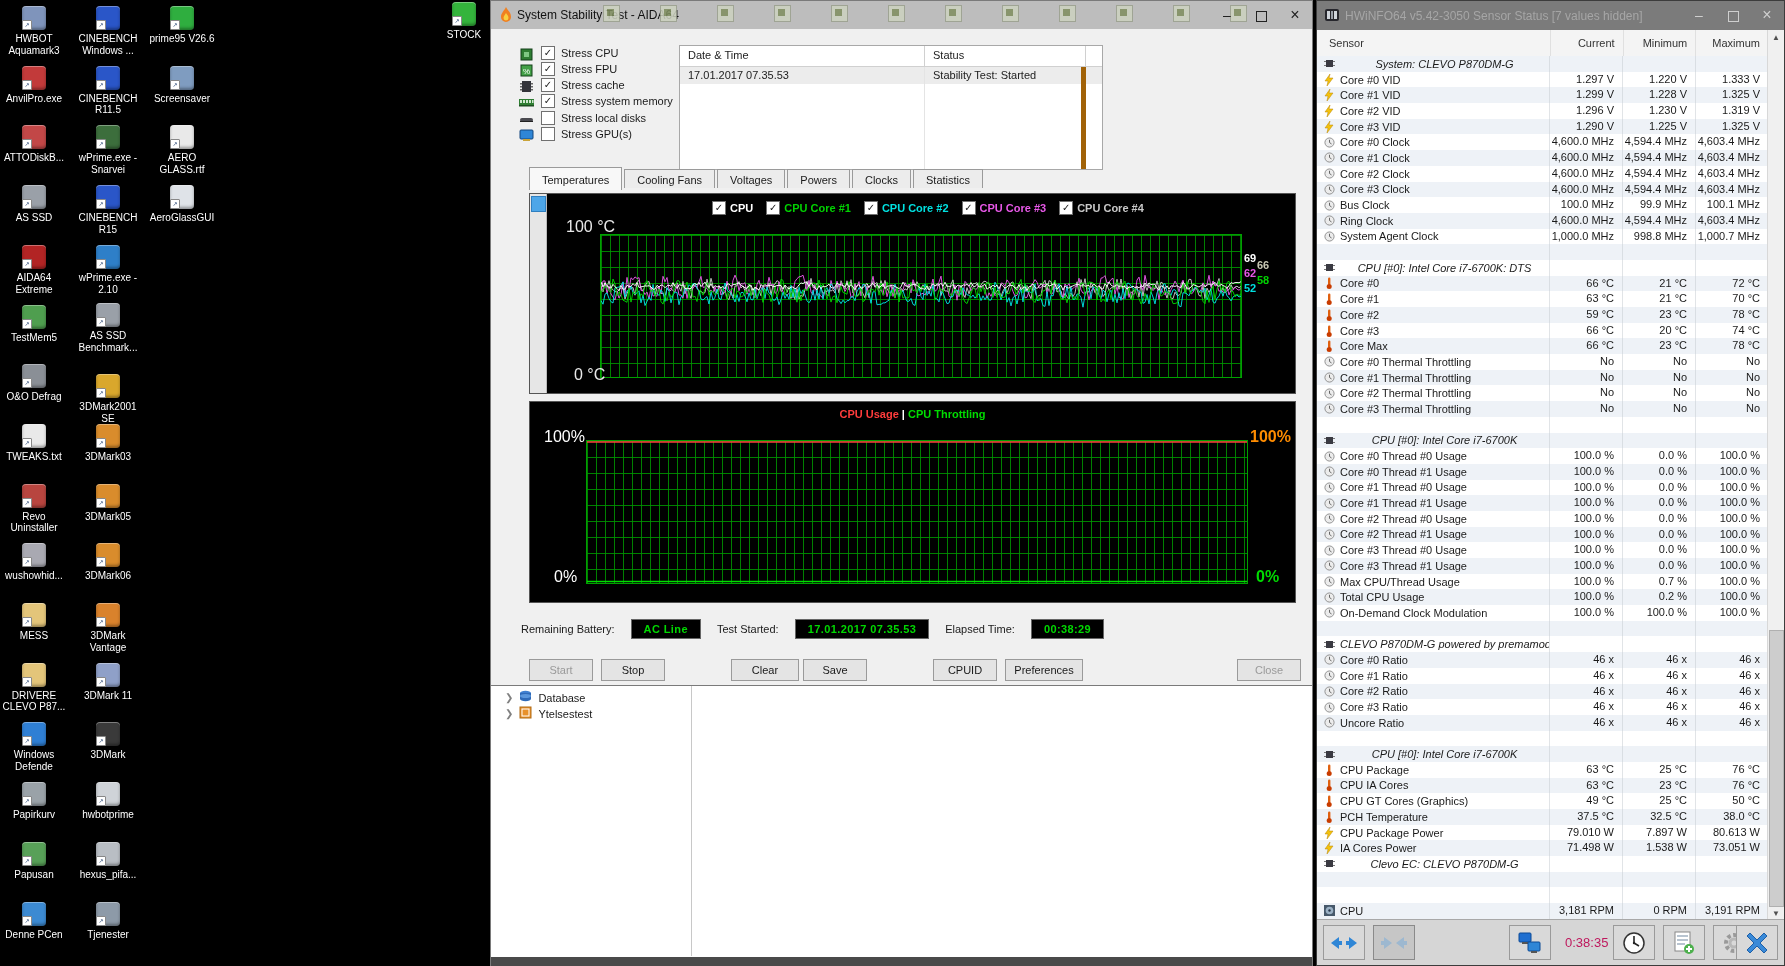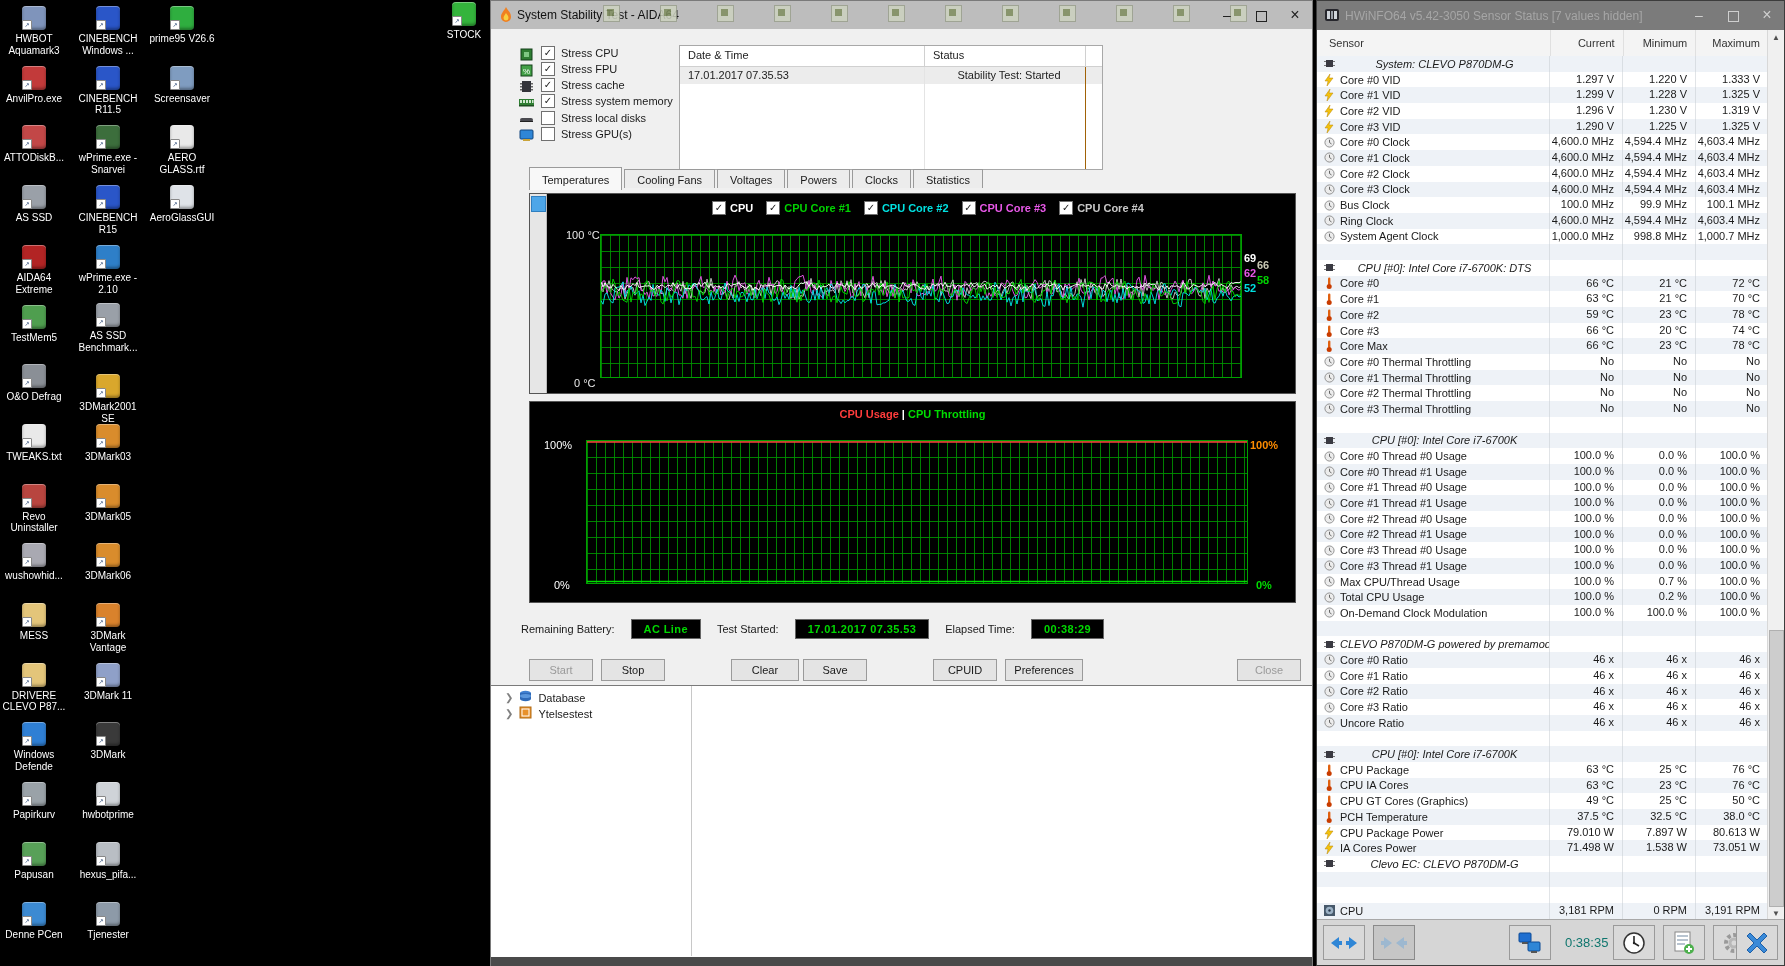--- a/index.html
+++ b/index.html
@@ -35,37 +35,37 @@
   #logtable{position:absolute;left:188px;top:16px;width:422px;background:#fff;border:1px solid #a8a8a8;}
   #logtable .lhead{display:flex;height:20px;border-bottom:1px solid #d0d0d0;background:#fff;}
   #logtable .lhead div{font-size:11px;color:#222;padding:3px 0 0 8px;box-sizing:border-box;}
   #logtable .lh1{width:245px;border-right:1px solid #d0d0d0;}
   #logtable .lh2{flex:1;border-right:1px solid #d0d0d0;}
   #logtable .lh3{width:16px;}
   .lrow{display:flex;height:17px;}
   .lrow.alt{background:#ececec;}
   .lrow div{font-size:11px;color:#222;padding:2px 0 0 8px;box-sizing:border-box;}
   .lc1{width:245px;border-right:1px solid #e4e4e4;}
-  .lc2{flex:1;border-right:1px solid #a16207;text-align:center;}
+  .lc2{flex:1;border-right:5px solid #a16207;}
   .lc3{width:16px;}
   
   #tabs{position:absolute;left:38px;top:140px;height:23px;display:flex;z-index:2;}
   .tab{font-size:11px;color:#1a1a1a;padding:4px 12px 0;border:1px solid #9a9a9a;border-bottom:none;
        background:#ececec;height:19px;box-sizing:border-box;margin-right:2px;cursor:pointer;}
   .tab.active{background:#f8f8f8;height:23px;margin-top:-2px;padding-top:6px;z-index:3;}
   
   .gpanel{position:absolute;left:38px;width:767px;background:#000;border:1px solid #555;box-sizing:border-box;}
   #temp-panel{top:164px;height:201px;}
   #usage-panel{top:372px;height:202px;}
   .vscroll{position:absolute;left:0;top:0;width:16px;height:100%;background:#e6e6e6;border-right:1px solid #bbb;}
   .vthumb{position:absolute;left:1px;top:2px;width:13px;height:14px;background:#4da6e8;border:1px solid #2f7fc0;}
   .legend{position:absolute;top:7px;left:182px;display:flex;gap:13px;}
   .legend .litem{display:flex;align-items:center;font-size:11px;font-weight:bold;}
   .legend .cb{margin-right:4px;}
-  .glabel{position:absolute;font-size:11px;color:#e8e8e8;margin-top:11px;}
+  .glabel{position:absolute;font-size:16px;color:#e8e8e8;}
   .plot{position:absolute;border:1px solid #00a000;
         background-image:repeating-linear-gradient(to right,rgba(0,150,0,.85) 0 1px,transparent 1px 9px),
                          repeating-linear-gradient(to bottom,rgba(0,150,0,.85) 0 1px,transparent 1px 16px);}
   .plot svg{position:absolute;inset:0;}
   .rightvals span{position:absolute;font-size:11px;font-weight:bold;}
   #usage-title{position:absolute;top:6px;width:100%;text-align:center;font-size:11px;font-weight:bold;}
   
   #status-row{position:absolute;left:30px;top:590px;display:flex;align-items:center;gap:16px;}
   #status-row .st-lbl{font-size:11px;color:#1a1a1a;}
   .lcd{background:#000;border:1px solid #666;color:#00d800;font-size:11px;font-weight:bold;
@@ -100,21 +100,21 @@
   .hw-row.header .hw-label{font-style:italic;text-align:center;}
   .hw-val{width:73px;text-align:right;font-size:11px;color:#1a1a1a;border-left:1px solid rgba(200,205,212,.55);
           box-sizing:border-box;padding-right:8px;height:15.7px;line-height:15.7px;white-space:nowrap;}
   #hw-scroll{position:absolute;right:0;top:29px;width:16px;height:891px;background:#f0f0f0;border-left:1px solid #d8d8d8;}
   #hw-scroll .arr{position:absolute;left:0;width:100%;text-align:center;font-size:8px;color:#505050;}
   #hw-thumb{position:absolute;left:1px;width:13px;background:#cdcdcd;border:1px solid #b0b0b0;}
   #hw-toolbar{position:absolute;left:0;right:0;bottom:0;height:45px;background:#d6d6d6;border-top:1px solid #a8a8a8;}
   .tbtn{position:absolute;top:5px;width:42px;height:35px;background:#d9d9d9;border:1px solid #9a9a9a;
         display:flex;align-items:center;justify-content:center;cursor:pointer;box-sizing:border-box;}
   .tbtn.pressed{background:#c6c6c6;border-color:#8a8a8a;}
-  #tb-time{position:absolute;top:15px;left:248px;font-size:13px;color:#0f766e;}
+  #tb-time{position:absolute;top:15px;left:248px;font-size:13px;color:#be185d;}
 </style>
 </head>
 <body>
 
 <div id="screen">
 
   <div id="desktop">
     <div id="desktop-icons">
         <div class="dicon" style="left: -2px; top: 6px;">
           <div class="ic" style="background: rgb(127, 148, 187);">

